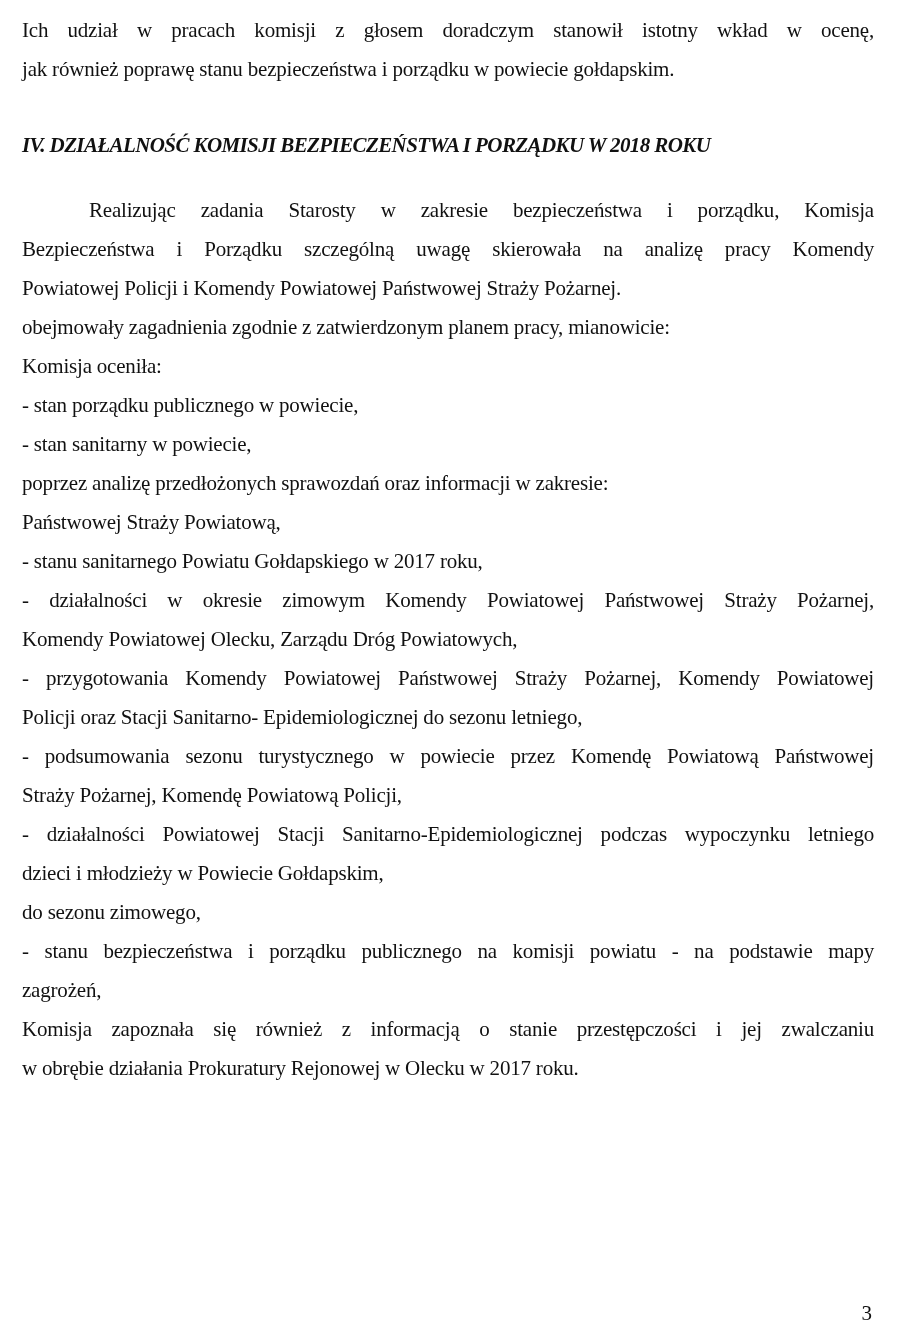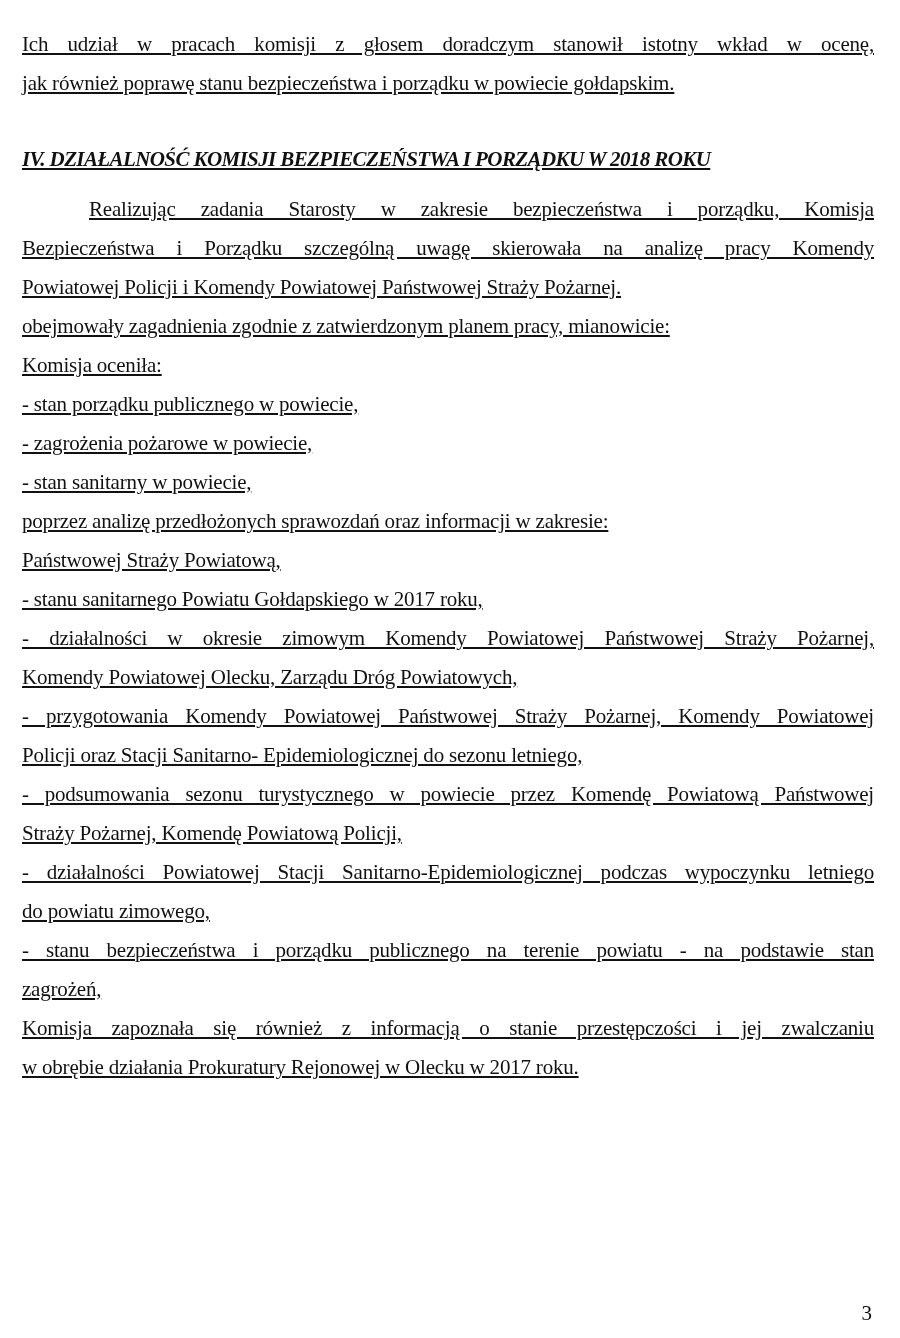--- a/index.html
+++ b/index.html
@@ -11,23 +11,22 @@
     width: 900px;
     height: 1338px;
     position: relative;
     overflow: hidden;
     font-family: "Liberation Serif", serif;
     color: #111111;
   }
   .page {
     position: absolute;
     left: 22px;
-    top: 25px;
+    top: 11px;
     width: 852px;
-    text-decoration: underline;
   }
   .line {
     display: block;
     font-size: 21px;
     line-height: 39px;
     height: 39px;
     white-space: nowrap;
     letter-spacing: -0.2px;
   }
   .justify {
@@ -37,21 +36,21 @@
   .indent {
     padding-left: 67px;
   }
   .heading {
     font-weight: bold;
     font-style: italic;
     font-size: 21px;
     line-height: 39px;
     height: 39px;
     margin-top: 37px;
-    margin-bottom: 11px;
+    margin-bottom: 26px;
     white-space: nowrap;
     letter-spacing: -0.6px;
   }
   .page-number {
     position: absolute;
     right: 28px;
     top: 1299px;
     font-size: 21px;
     line-height: 28px;
   }
@@ -67,33 +66,33 @@
 
   <div class="heading">IV. DZIAŁALNOŚĆ KOMISJI BEZPIECZEŃSTWA I PORZĄDKU W 2018 ROKU</div>
 
   <div id="body-lines">
       <span class="line justify indent">Realizując zadania Starosty w zakresie bezpieczeństwa i porządku, Komisja</span>
       <span class="line justify">Bezpieczeństwa i Porządku szczególną uwagę skierowała na analizę pracy Komendy</span>
       <span class="line">Powiatowej Policji i Komendy Powiatowej Państwowej Straży Pożarnej.</span>
       <span class="line">obejmowały zagadnienia zgodnie z zatwierdzonym planem pracy, mianowicie:</span>
       <span class="line">Komisja oceniła:</span>
       <span class="line">- stan porządku publicznego w powiecie,</span>
-      <span class="line">- zagrożenia pożarowe w powiecie,</span>
       <span class="line">- stan sanitarny w powiecie,</span>
       <span class="line">poprzez analizę przedłożonych sprawozdań oraz informacji w zakresie:</span>
       <span class="line">Państwowej Straży Powiatową,</span>
       <span class="line">- stanu sanitarnego Powiatu Gołdapskiego w 2017 roku,</span>
       <span class="line justify">- działalności w okresie zimowym Komendy Powiatowej Państwowej Straży Pożarnej,</span>
       <span class="line">Komendy Powiatowej Olecku, Zarządu Dróg Powiatowych,</span>
       <span class="line justify">- przygotowania Komendy Powiatowej Państwowej Straży Pożarnej, Komendy Powiatowej</span>
       <span class="line">Policji oraz  Stacji Sanitarno- Epidemiologicznej do sezonu letniego,</span>
       <span class="line justify">- podsumowania sezonu turystycznego w powiecie przez Komendę Powiatową Państwowej</span>
       <span class="line">Straży Pożarnej, Komendę Powiatową Policji,</span>
       <span class="line justify">- działalności Powiatowej Stacji Sanitarno-Epidemiologicznej podczas wypoczynku letniego</span>
-      <span class="line">do powiatu zimowego,</span>
-      <span class="line justify">- stanu bezpieczeństwa i porządku publicznego na terenie powiatu - na podstawie stan</span>
+      <span class="line">dzieci i młodzieży w Powiecie Gołdapskim,</span>
+      <span class="line">do sezonu zimowego,</span>
+      <span class="line justify">- stanu bezpieczeństwa i porządku publicznego na komisji powiatu - na podstawie mapy</span>
       <span class="line">zagrożeń,</span>
       <span class="line justify">Komisja zapoznała się również z informacją o stanie przestępczości i jej zwalczaniu</span>
       <span class="line">w obrębie działania Prokuratury Rejonowej w Olecku w 2017 roku.</span>
     </div>
 </div>
 
 <div class="page-number">3</div>
 
 </body></html>

